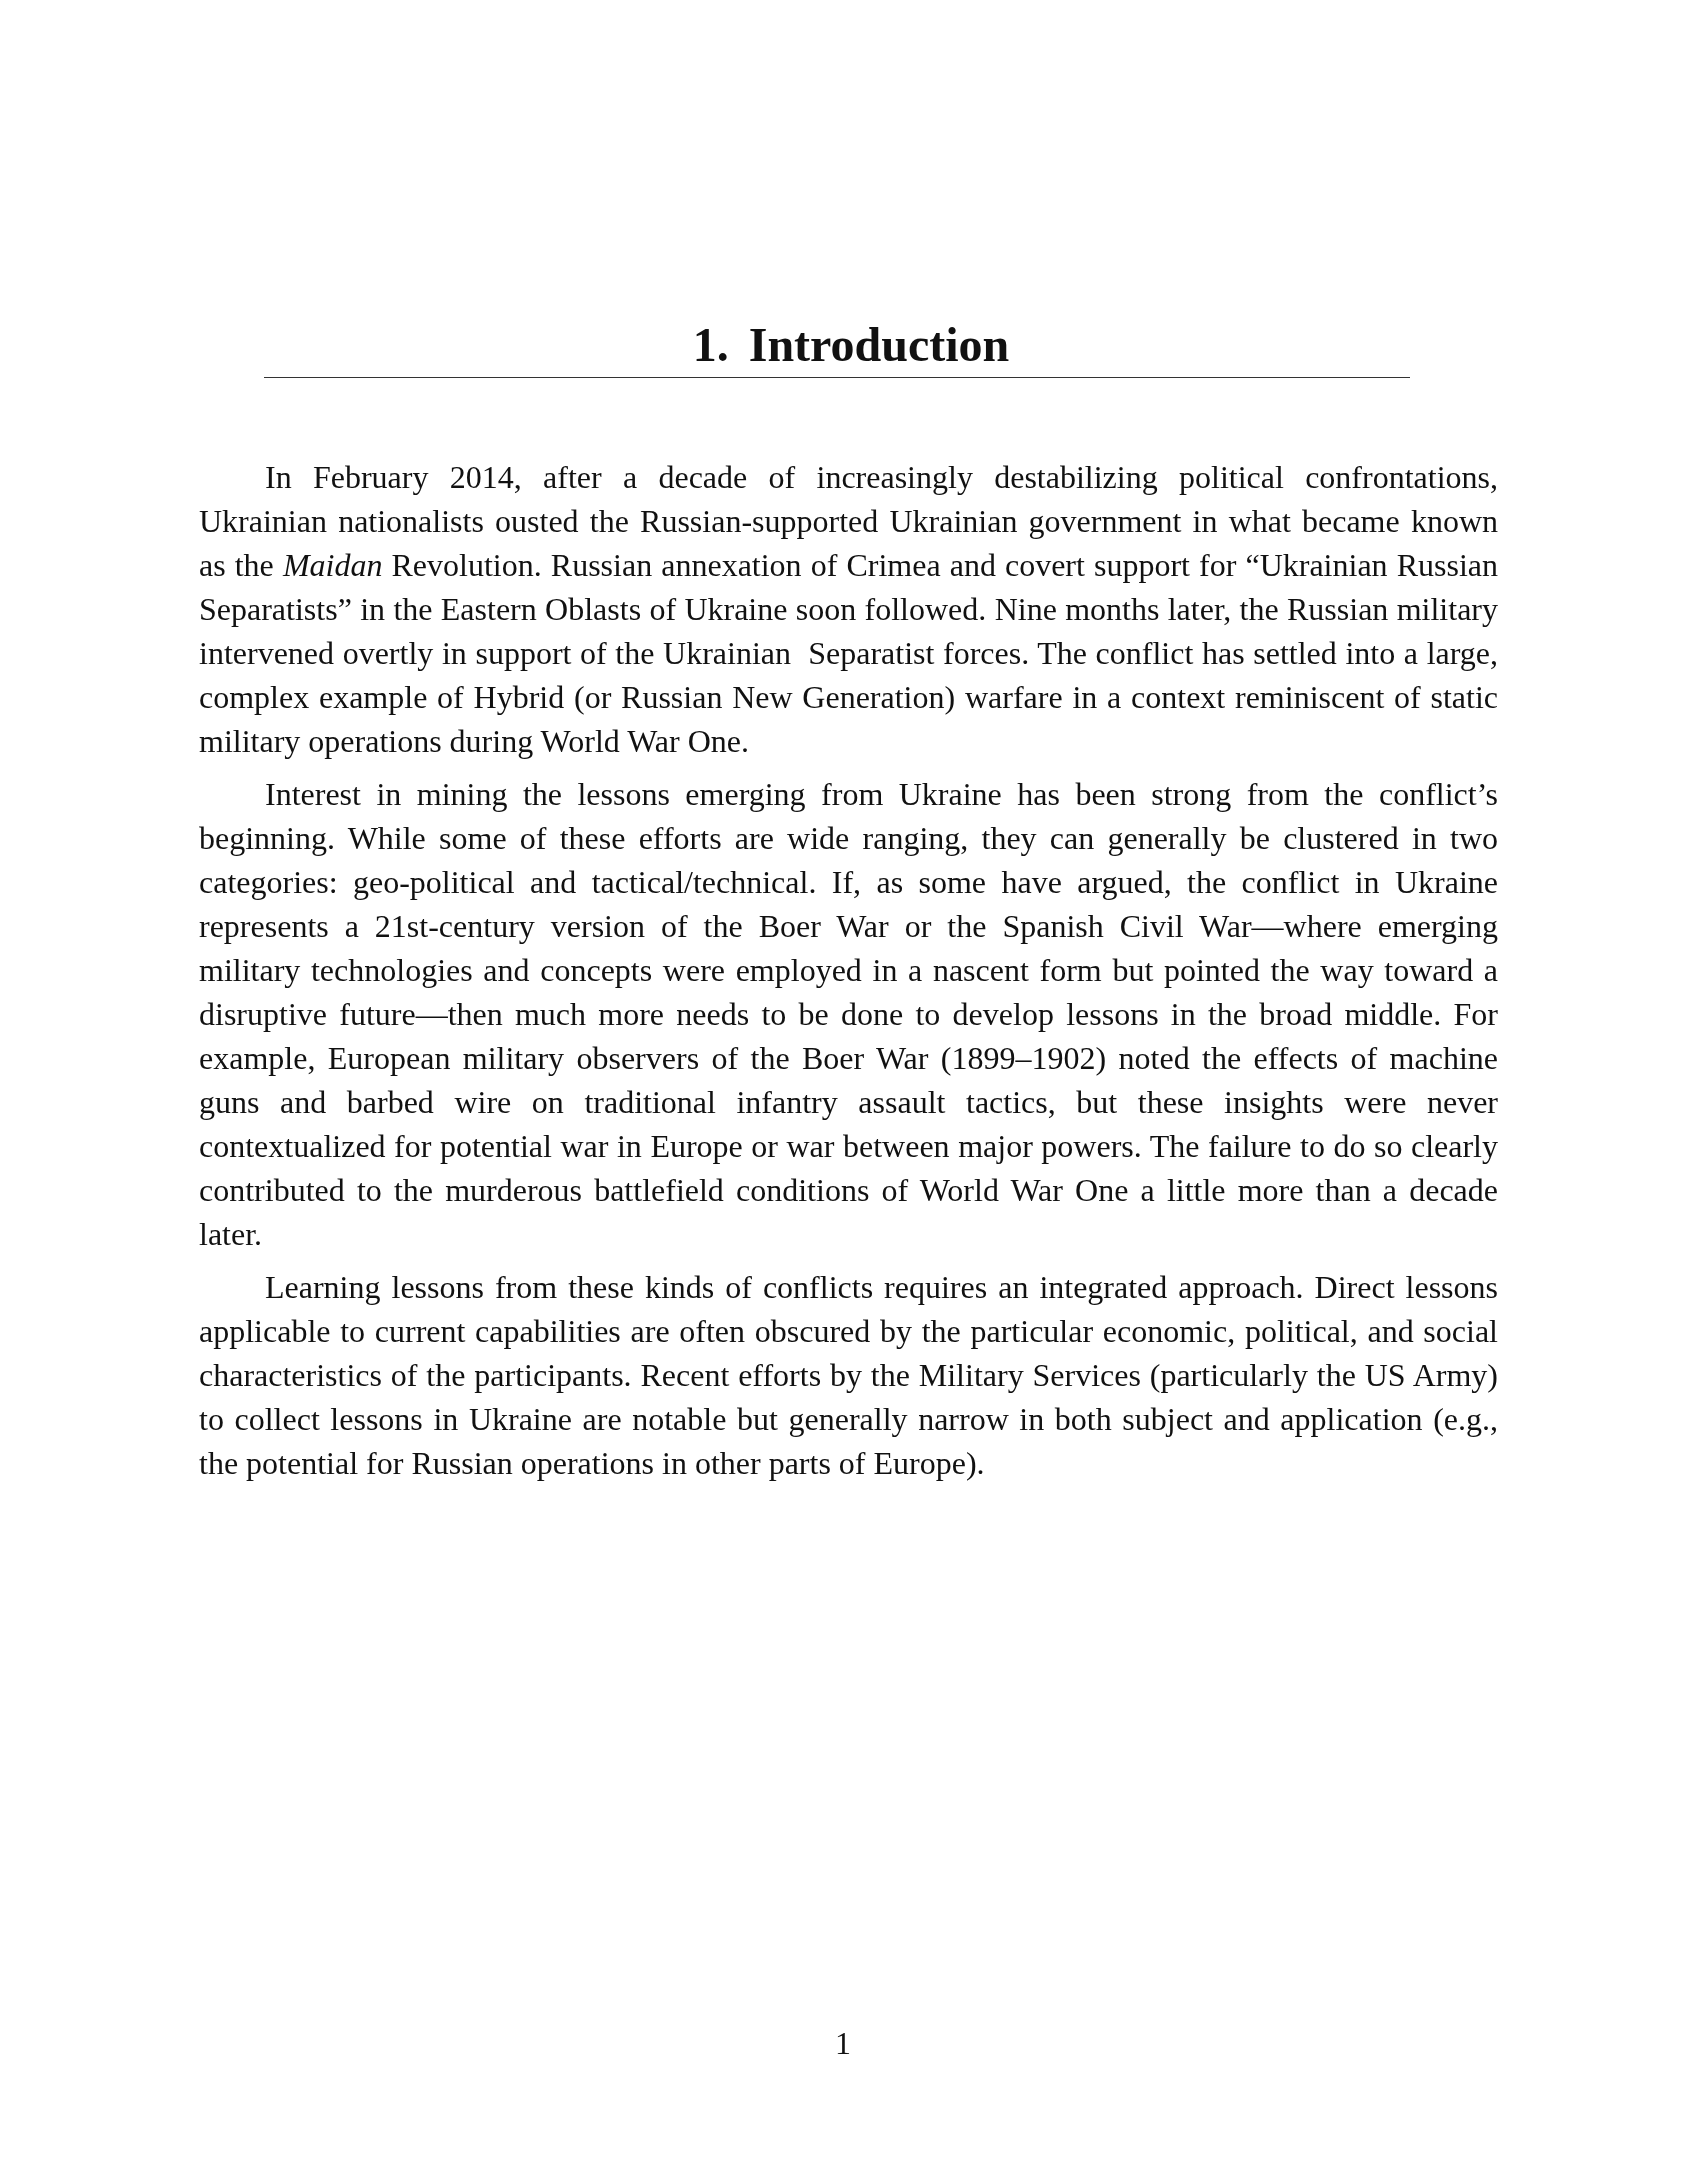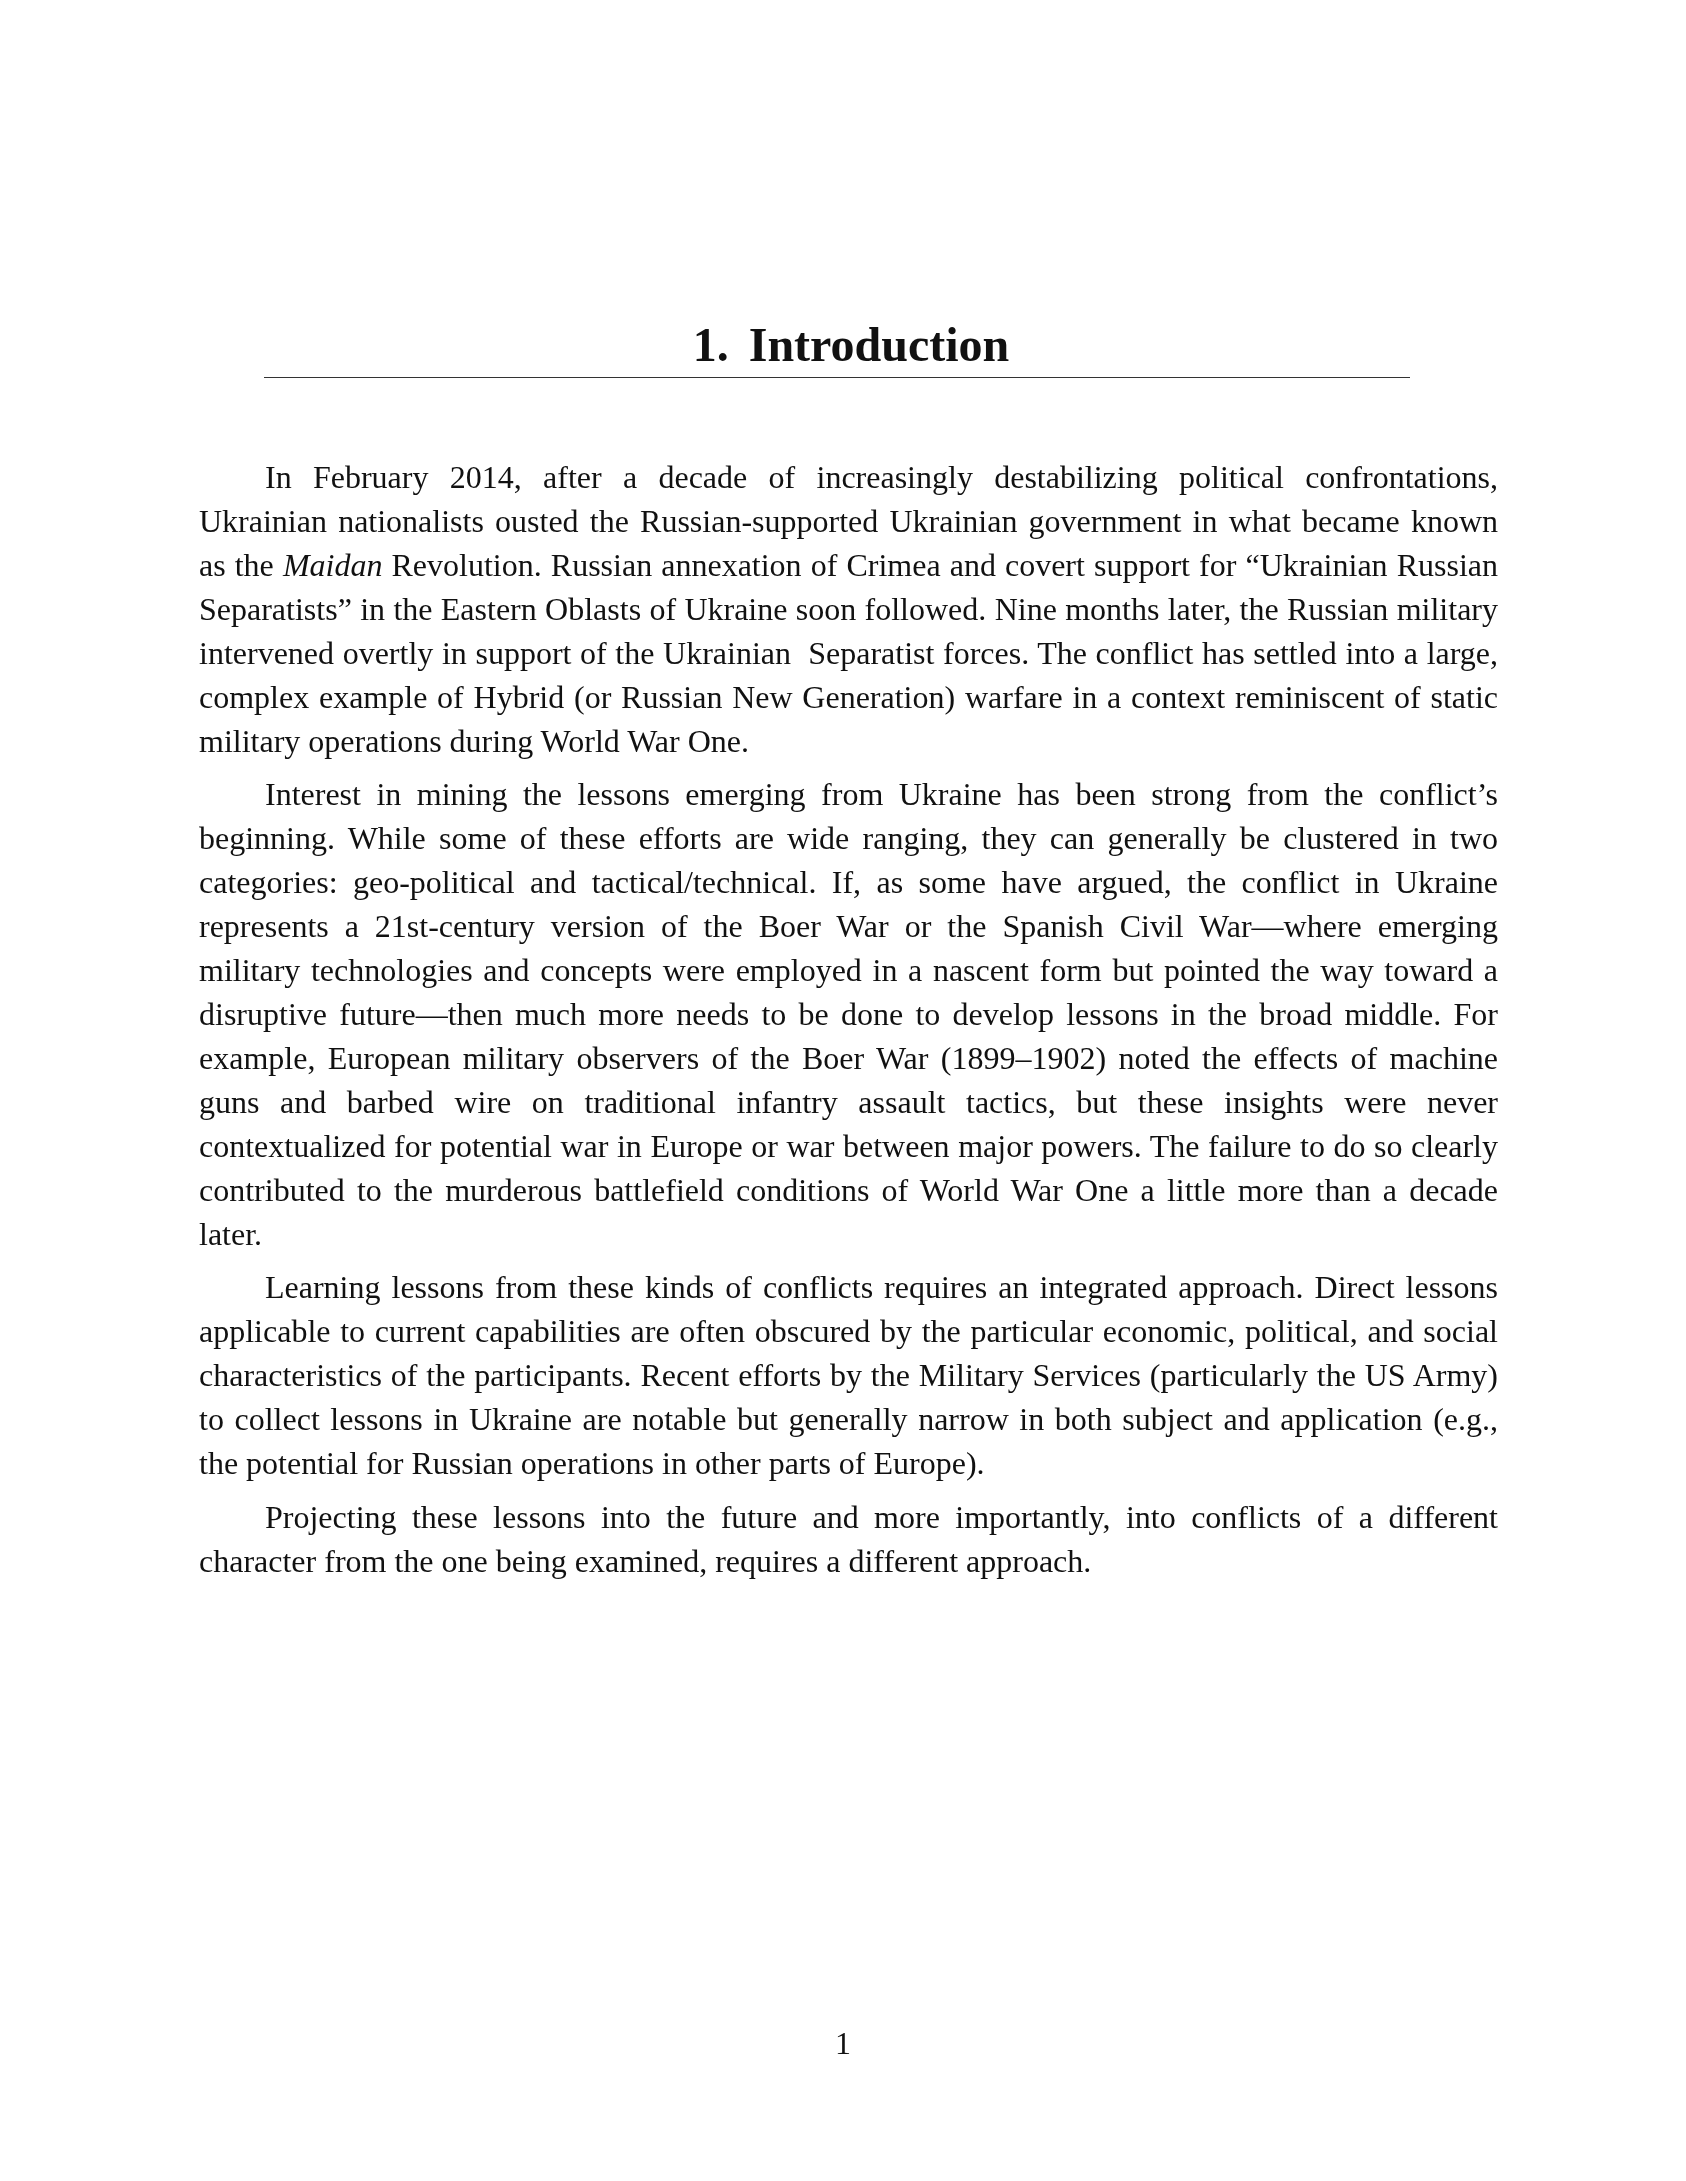--- a/index.html
+++ b/index.html
@@ -19,17 +19,16 @@
 </head>
 <body>
 
 <h1 class="heading"><span class="num">1.</span><span>Introduction</span></h1>
 <div class="rule"></div>
 
 <div class="body" lang="en">
   <p><span>In February 2014, after a decade of increasingly destabilizing political confrontations, Ukrainian nationalists ousted the Russian-supported Ukrainian government in what became known as the </span><em>Maidan</em><span> Revolution. Russian annexation of Crimea and covert support for “Ukrainian Russian Separatists” in the Eastern Oblasts of Ukraine soon followed. Nine months later, the Russian military intervened overtly in support of the Ukrainian&nbsp; Separatist forces. The conflict has settled into a large, complex example of Hybrid (or Russian New Generation) warfare in a context reminiscent of static military operations during World War One.</span></p>
   <p>Interest in mining the lessons emerging from Ukraine has been strong from the conflict’s beginning. While some of these efforts are wide ranging, they can generally be clustered in two categories: geo-political and tactical/technical. If, as some have argued, the conflict in Ukraine represents a 21st-century version of the Boer War or the Spanish Civil War—where emerging military technologies and concepts were employed in a nascent form but pointed the way toward a disruptive future—then much more needs to be done to develop lessons in the broad middle. For example, European military observers of the Boer War (1899–1902) noted the effects of machine guns and barbed wire on traditional infantry assault tactics, but these insights were never contextualized for potential war in Europe or war between major powers. The failure to do so clearly contributed to the murderous battlefield conditions of World War One a little more than a decade later.</p>
   <p>Learning lessons from these kinds of conflicts requires an integrated approach. Direct lessons applicable to current capabilities are often obscured by the particular economic, political, and social characteristics of the participants. Recent efforts by the Military Services (particularly the US Army) to collect lessons in Ukraine are notable but generally narrow in both subject and application (e.g., the potential for Russian operations in other parts of Europe).</p>
-  <p>Projecting these lessons into the future and more importantly, into conflicts of a different character from the one being examined, requires a different approach.</p>
 </div>
 
 <div class="page-number">1</div>
 
 
 </body></html>

